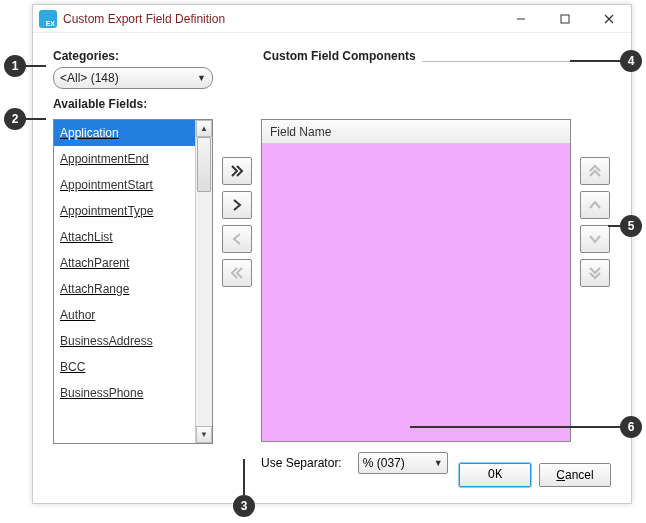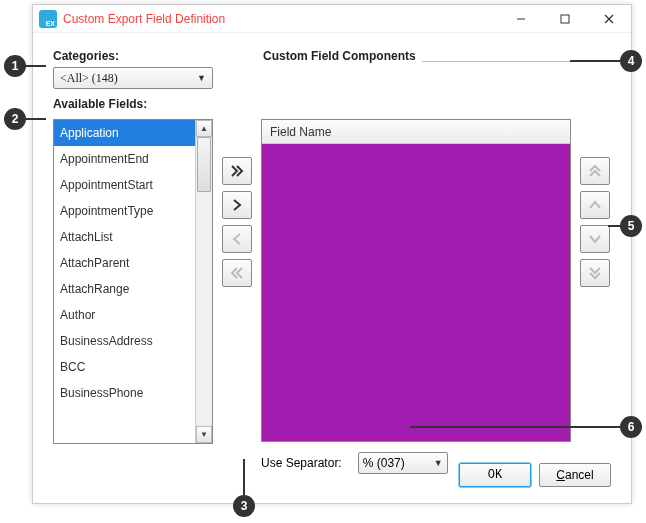--- a/index.html
+++ b/index.html
@@ -36,21 +36,21 @@
     flex-shrink: 0;
   }
   .app-icon::after {
     content: "EX";
     position: absolute;
     color: #fff;
     font-size: 7px;
     font-weight: bold;
     bottom: 1px; right: 2px;
   }
-  .title-text { flex: 0 0 auto; color: #ef4444; }
+  .title-text { flex: 0 0 auto; color: #7f1d1d; }
   .title-spacer { flex: 1; }
   .win-btn {
     width: 44px; height: 28px;
     display: flex; align-items: center; justify-content: center;
     color: #333;
   }
   .win-btn svg { width: 10px; height: 10px; }
   .content {
     position: relative;
     padding: 16px 20px 16px 20px;
@@ -75,22 +75,21 @@
   }
   .dropdown {
     width: 160px;
     height: 22px;
     border: 1px solid #888;
     background: linear-gradient(#fdfdfd,#eaeaea);
     display: flex; align-items: center;
     padding: 9px 6px;
     justify-content: space-between;
     color: #222;
-    border-radius: 2px;
-    font-family: Liberation Serif, serif;
+    border-radius: 10px;
   }
   .dd-arrow { font-size: 9px; color: #333; }
   .columns {
     display: flex;
     margin-top: 4px;
     gap: 8px;
     align-items: flex-start;
   }
   .list-box {
     width: 160px;
@@ -120,20 +119,21 @@
     position:absolute; left:1px; right:1px; top:0; height:55px;
     background: linear-gradient(#f5f5f5,#ddd);
     border:1px solid #aaa;
     border-radius:1px;
   }
   .list-items {
     position:absolute;
     left:0; top:0; right:17px; bottom:0;
     overflow:hidden;
     padding-top: 0;
+    text-decoration: underline;
   }
   .item {
     height: 26px;
     display: flex; align-items: center;
     padding: 0 6px;
     color: #333;
     white-space: nowrap;
     overflow: hidden;
     text-overflow: ellipsis;
   }
@@ -156,21 +156,21 @@
   }
   .sq-btn.disabled { color:#aaa; }
   .sq-btn svg { width:14px; height:14px; }
   .right-col {
     flex: 1;
     display:flex; flex-direction:column;
   }
   .components-box {
     height: 323px;
     border: 1px solid #888;
-    background: #a21caf;
+    background: #f0abfc;
     overflow:hidden;
   }
   .components-header {
     height: 24px;
     background: linear-gradient(#fcfcfc,#ececec);
     border-bottom:1px solid #ccc;
     display:flex; align-items:center;
     padding:0 8px;
     color:#333;
   }

